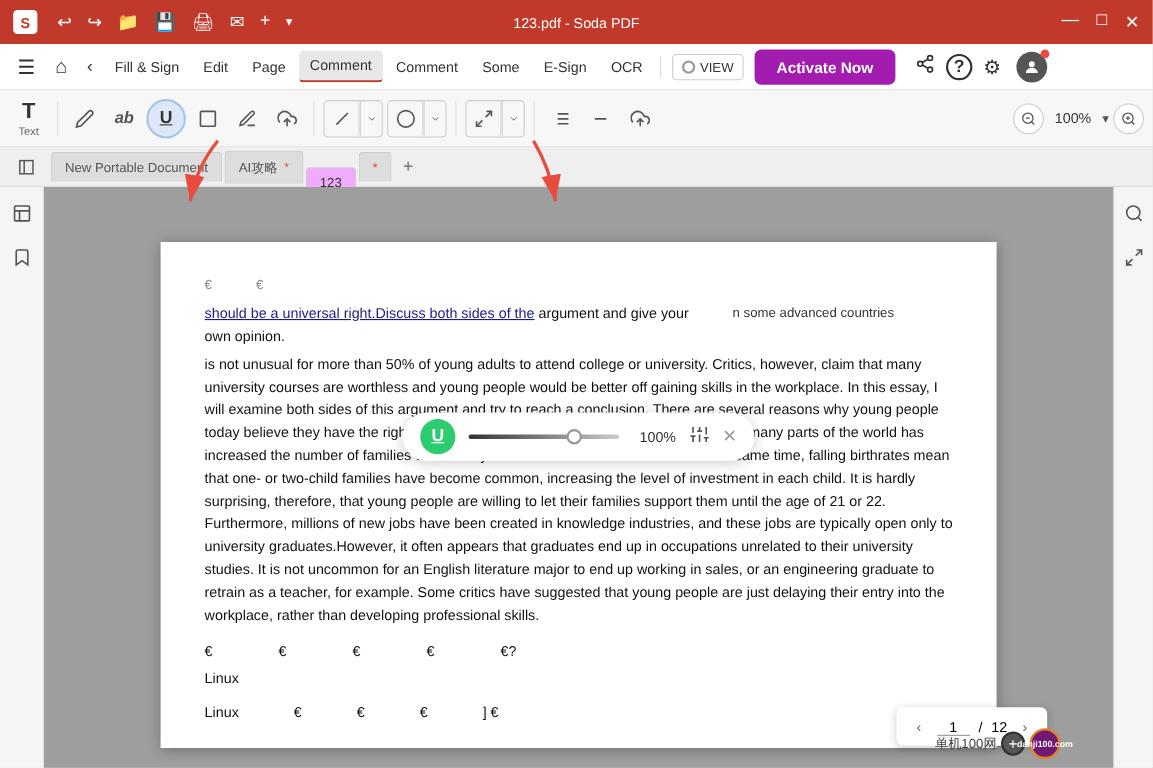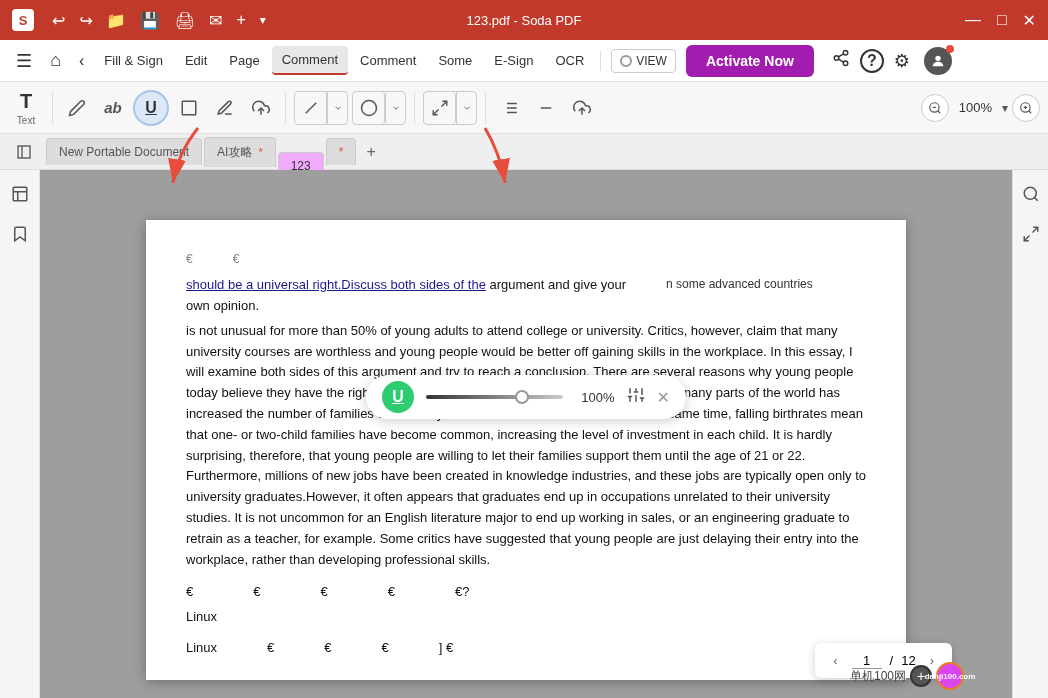--- a/index.html
+++ b/index.html
@@ -103,21 +103,21 @@
       display: flex; align-items: center; padding: 8px 12px; gap: 8px; font-size: 13px;
     }
     .page-nav { cursor: pointer; color: #666; padding: 2px 6px; border-radius: 3px; }
     .page-input { width: 30px; text-align: center; border: none; border-bottom: 1px solid #999; font-size: 13px; outline: none; }
 
     
     #bottom-logo {
       position: absolute; bottom: 8px; right: 48px;
       display: flex; align-items: center; gap: 4px; font-size: 11px; color: #666;
     }
-    #bottom-logo .logo-circle { width: 28px; height: 28px; border-radius: 50%; background: #d946ef; border: 2px solid #e67e22; display: flex; align-items: center; justify-content: center; color: white; font-size: 10px; font-weight: bold; cursor: pointer; }
+    #bottom-logo .logo-circle { width: 28px; height: 28px; border-radius: 50%; background: #701a75; border: 2px solid #e67e22; display: flex; align-items: center; justify-content: center; color: white; font-size: 10px; font-weight: bold; cursor: pointer; }
     #bottom-logo .logo-plus { width: 22px; height: 22px; border-radius: 50%; background: #555; border: 2px solid #333; display: flex; align-items: center; justify-content: center; color: white; font-size: 14px; cursor: pointer; }
     .site-text { font-size: 12px; color: #444; }
 
     
     .red-arrow-1 {
       position: absolute; top: 123px; left: 158px; width: 80px; height: 70px;
       pointer-events: none; z-index: 30;
     }
     .red-arrow-2 {
       position: absolute; top: 123px; left: 445px; width: 80px; height: 70px;

